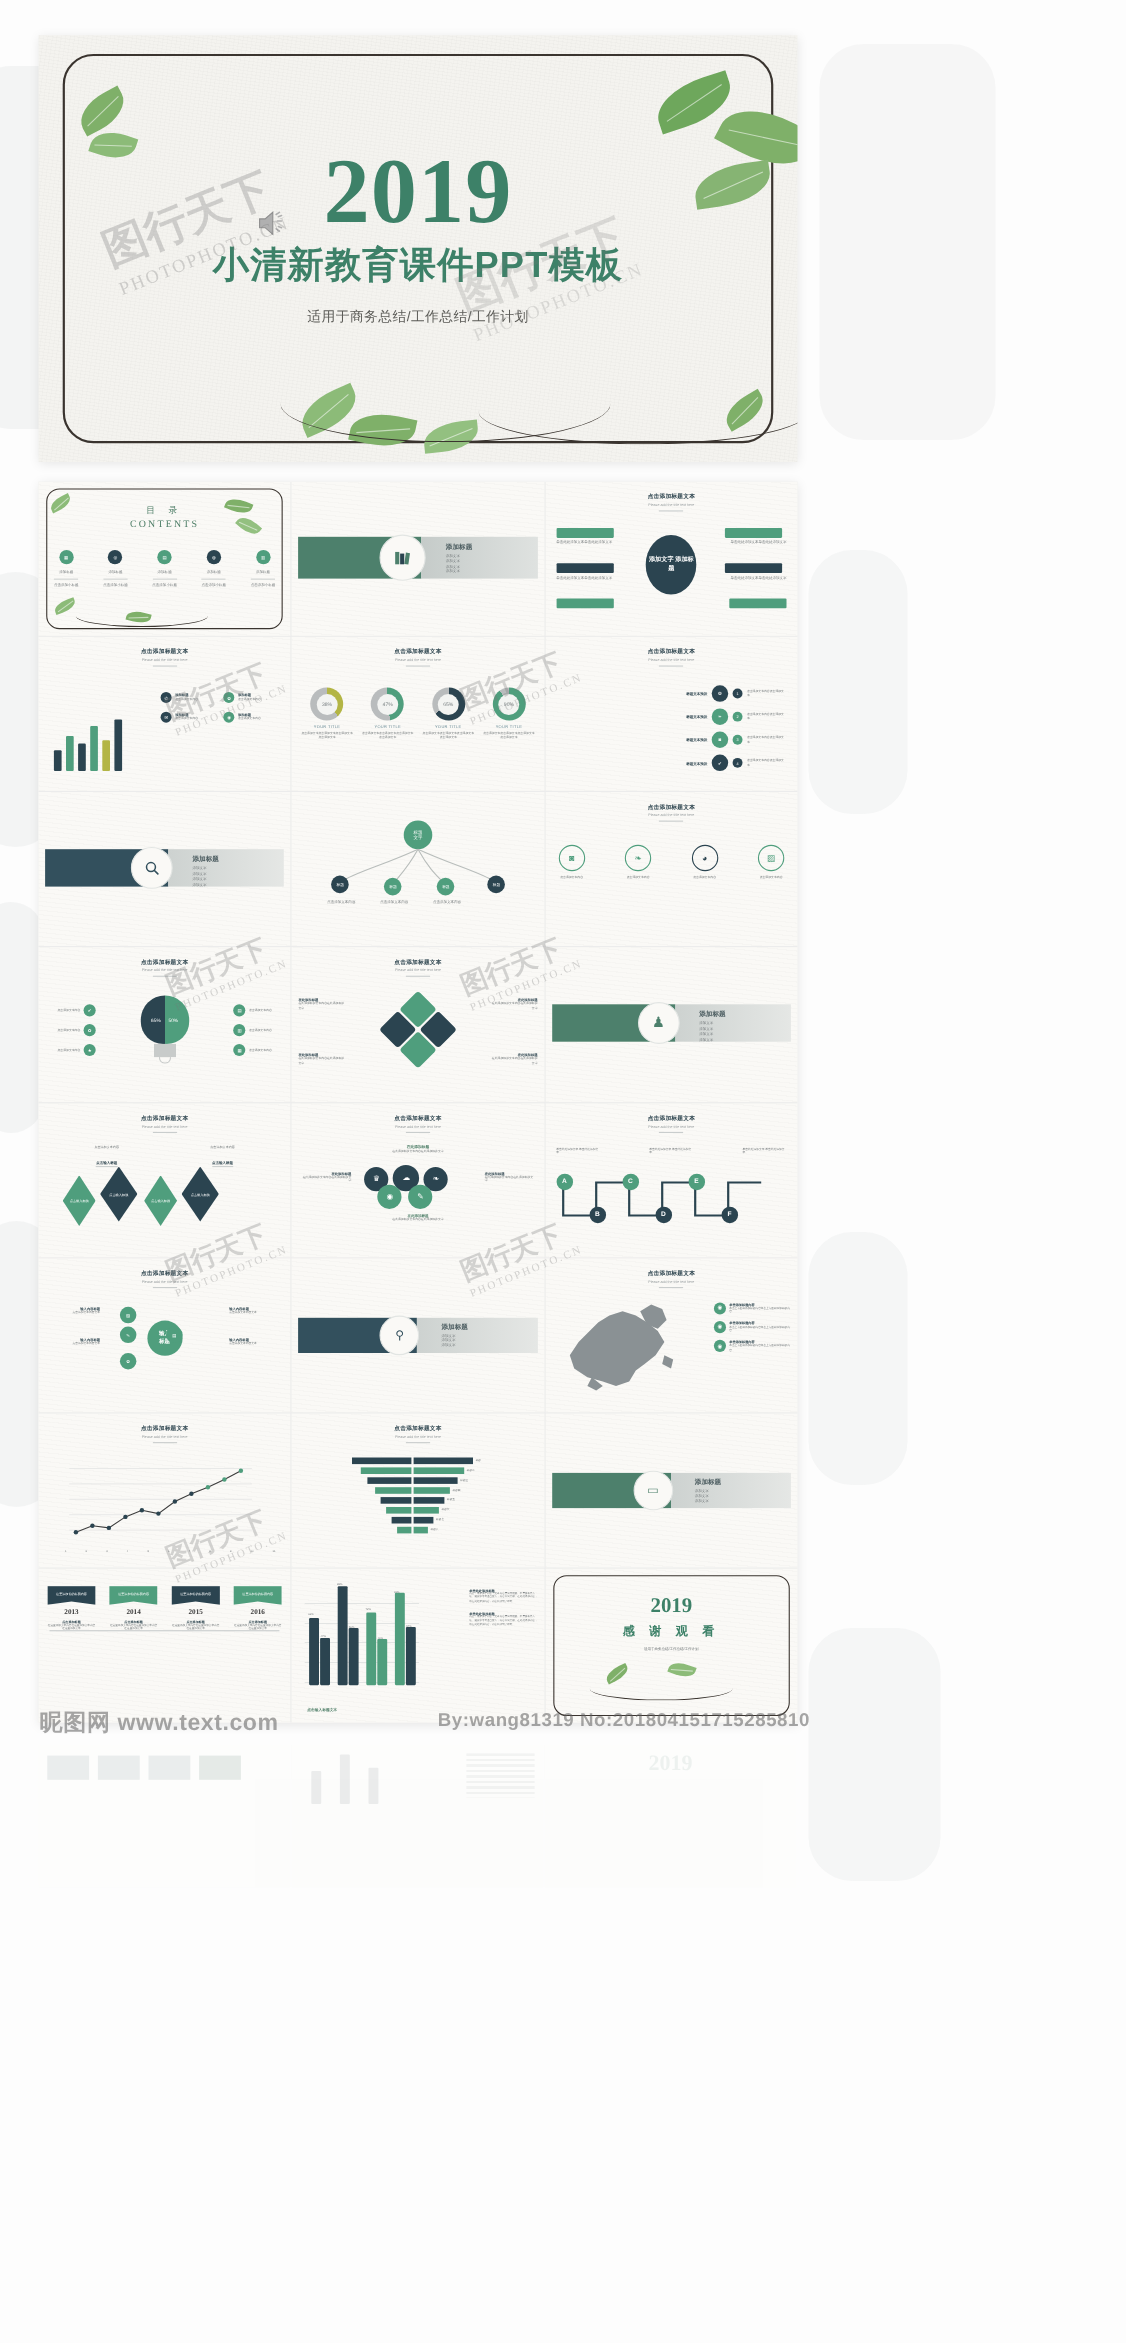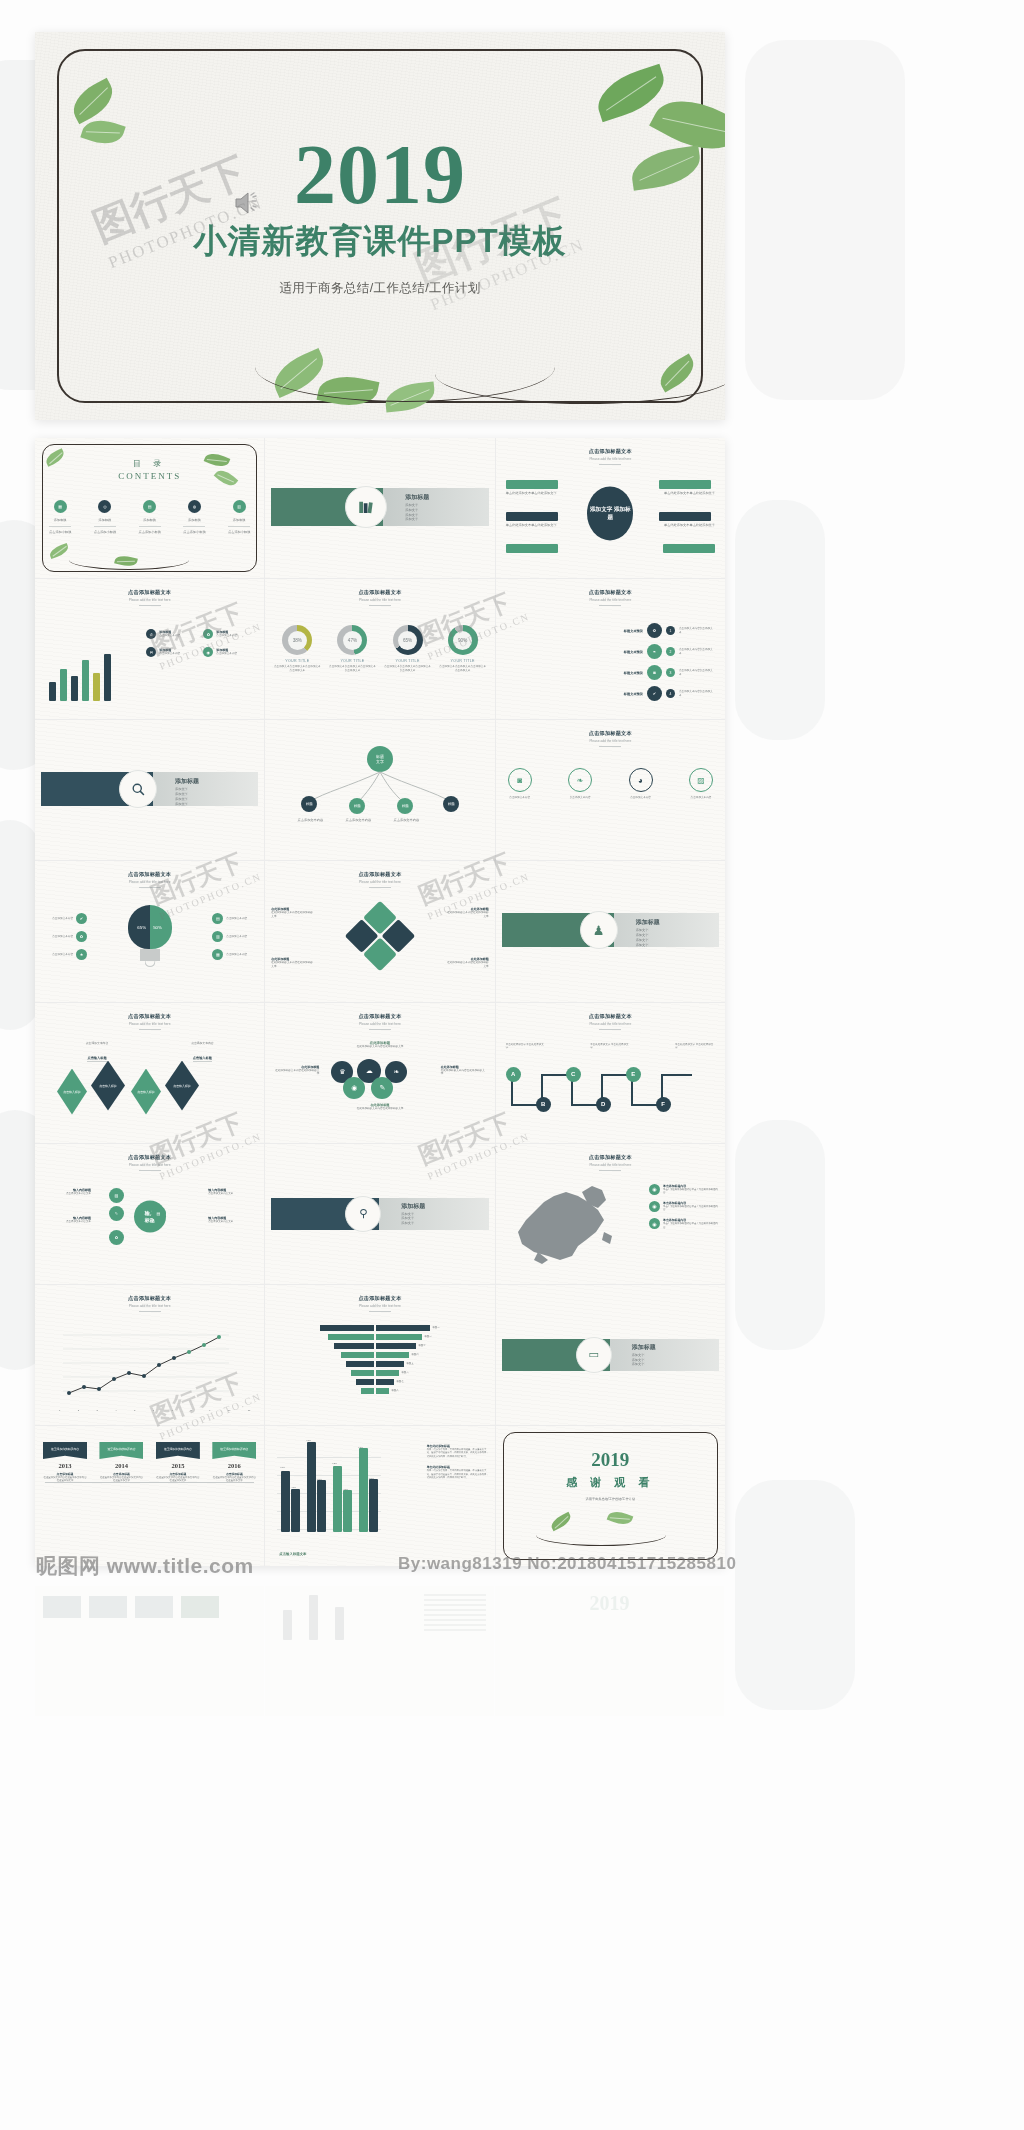--- a/index.html
+++ b/index.html
@@ -876,21 +876,21 @@
         </div>
         <div class="leaf" style="left:54px;top:90px;width:22px;height:11px;background:#7fb069;transform:rotate(-26deg);"></div>
         <div class="leaf" style="left:112px;top:86px;width:24px;height:12px;background:#8cbb78;transform:rotate(20deg);"></div>
         <div class="vine" style="left:40px;top:98px;width:130px;height:22px;"></div>
       </div>
 
     </div>
   </div>
 
   <div class="footer">
-    <div class="fwm" style="left:36px;top:-10px;font-size:21px;">昵图网 www.title.com</div>
+    <div class="fwm" style="left:36px;top:-10px;font-size:21px;">昵图网 www.text.com</div>
     <div class="fwm" style="left:398px;top:-8px;font-size:17px;">By:wang81319  No:201804151715285810</div>
   </div>
 
   <div class="wm" style="left:150px;top:610px;font-size:24px;">图行天下<small>PHOTOPHOTO.CN</small></div>
   <div class="wm" style="left:418px;top:600px;font-size:24px;">图行天下<small>PHOTOPHOTO.CN</small></div>
   <div class="wm" style="left:150px;top:860px;font-size:24px;">图行天下<small>PHOTOPHOTO.CN</small></div>
   <div class="wm" style="left:418px;top:860px;font-size:24px;">图行天下<small>PHOTOPHOTO.CN</small></div>
   <div class="wm" style="left:150px;top:1120px;font-size:24px;">图行天下<small>PHOTOPHOTO.CN</small></div>
   <div class="wm" style="left:418px;top:1120px;font-size:24px;">图行天下<small>PHOTOPHOTO.CN</small></div>
   <div class="wm" style="left:150px;top:1380px;font-size:24px;">图行天下<small>PHOTOPHOTO.CN</small></div>

